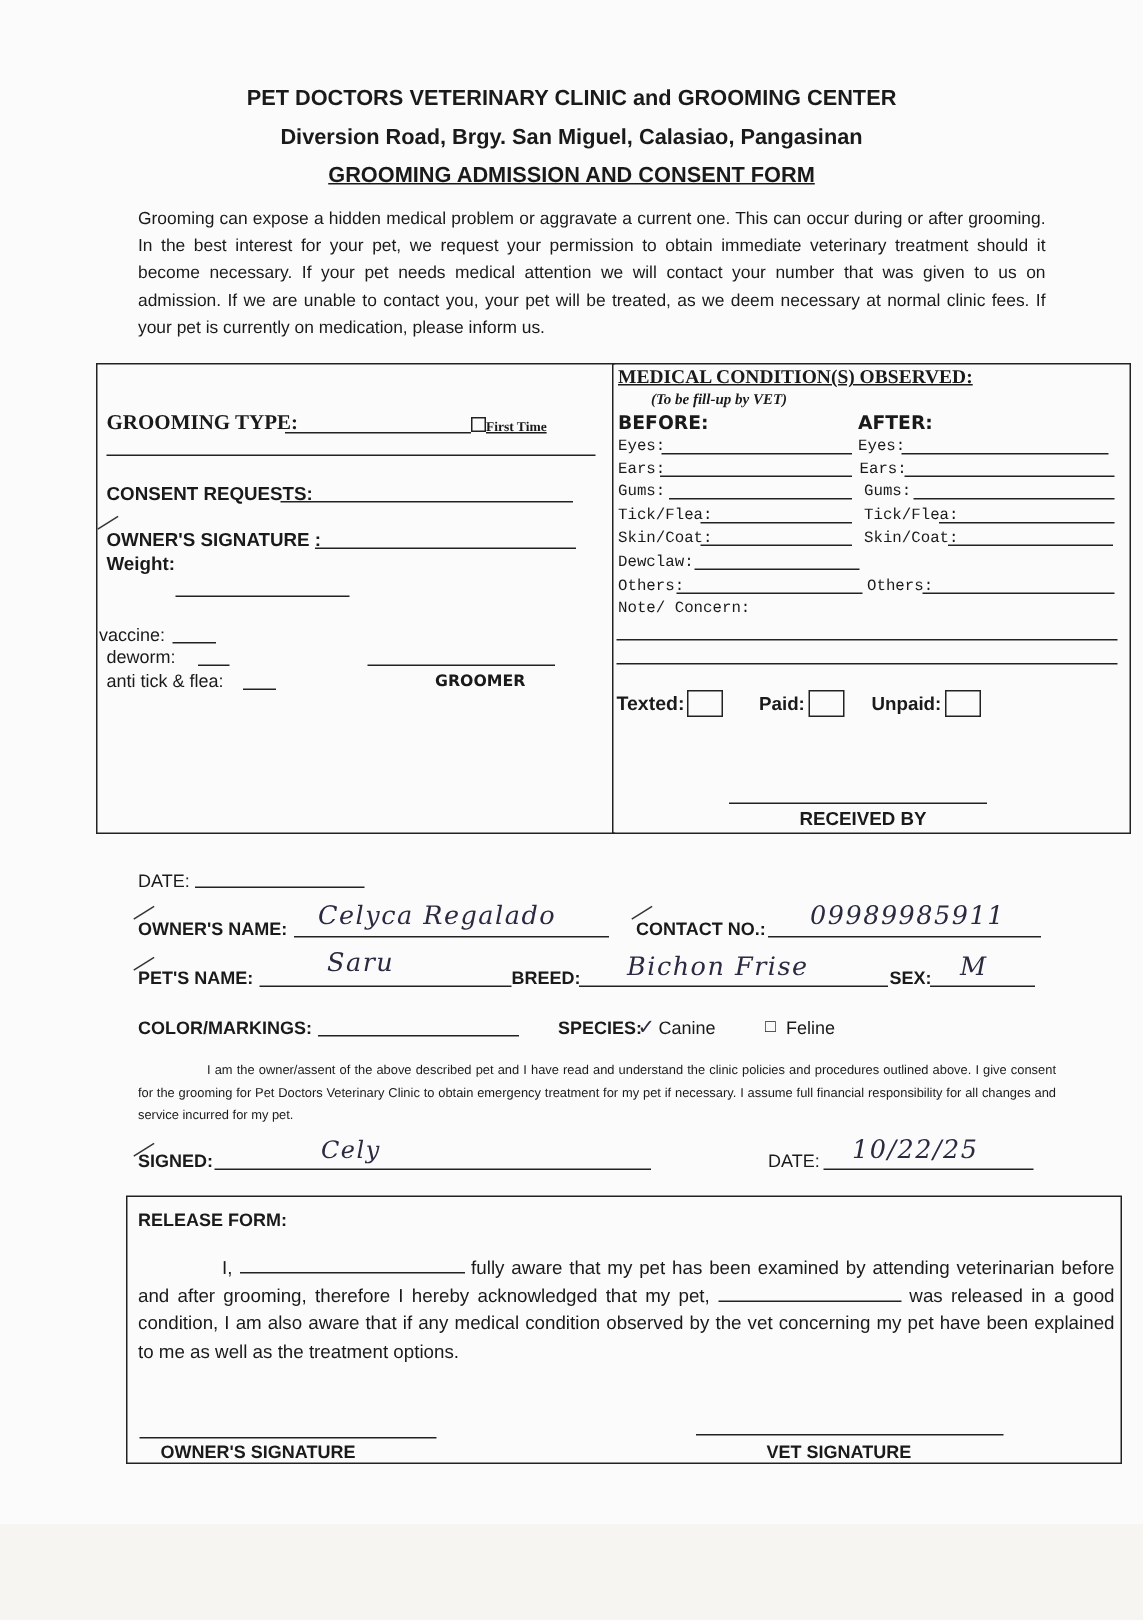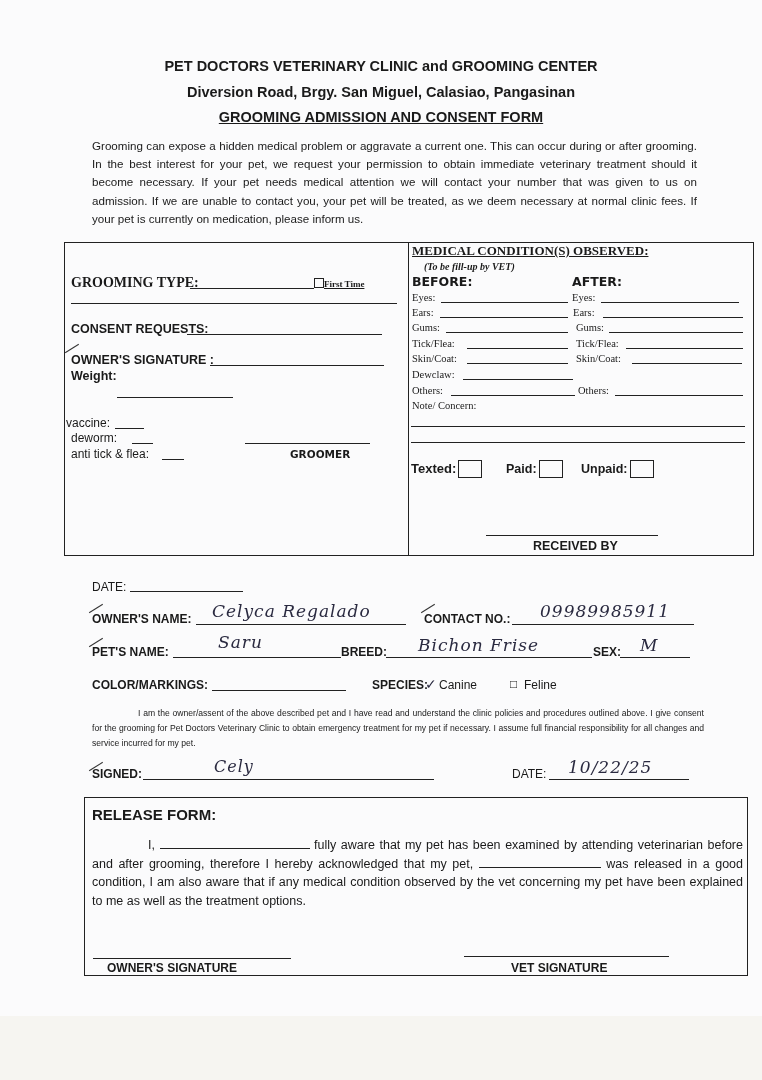--- a/index.html
+++ b/index.html
@@ -26,21 +26,21 @@
   .box {
     position: absolute; border: 1.5px solid #222;
   }
   .left-box { left: 64px; top: 242px; width: 346px; height: 314px; border-right: none; }
   .right-box { left: 408px; top: 242px; width: 346px; height: 314px; }
   .lbl-b { font-weight: bold; font-size: 12.5px; }
   .serif { font-family: "Liberation Serif", serif; }
   .line { position: absolute; border-bottom: 1px solid #222; height: 0; }
   .chk { display: inline-block; width: 10px; height: 10px; border: 1px solid #222; vertical-align: -1px; }
   .paybox { display: inline-block; width: 24px; height: 18px; border: 1px solid #222; vertical-align: -5px; margin-left: 2px; }
-  .med { font-family: Liberation Serif, serif; font-size: 10.5px; }
+  .med { font-family: Liberation Mono, monospace; font-size: 10.5px; }
   .hand {
     font-family: "DejaVu Serif", serif; font-style: italic; color: #2a2a40;
     font-size: 17px; letter-spacing: 1px;
   }
   .tick { position: absolute; width: 16px; height: 1.2px; background: #333; transform: rotate(-32deg); }
   .release-box { left: 84px; top: 797px; width: 664px; height: 179px; border-top: 1.5px solid #222; border-left: 1.5px solid #222; border-right: 1.5px solid #222; border-bottom: 1.5px solid #222; }
   .release-text {
     position: absolute; left: 92px; top: 836px; width: 651px;
     font-size: 12.5px; line-height: 18.5px; text-align: justify; text-align-last: left;
   }
@@ -83,21 +83,21 @@
 <div class="abs" style="left:71px;top:431px;font-size:12px;">deworm:</div>
 <div class="line" style="left:132px;top:443px;width:21px;"></div>
 <div class="abs" style="left:71px;top:447px;font-size:12px;">anti tick &amp; flea:</div>
 <div class="line" style="left:162px;top:459px;width:22px;"></div>
 
 <div class="line" style="left:245px;top:443px;width:125px;"></div>
 <div class="abs" style="left:290px;top:448px;font-size:10.5px;font-weight:bold;font-family:'DejaVu Sans',sans-serif;">GROOMER</div>
 
 <div class="box right-box"></div>
 <div class="abs serif" style="left:412px;top:243px;font-size:13px;font-weight:bold;text-decoration:underline;">MEDICAL CONDITION(S) OBSERVED:</div>
-<div class="abs serif" style="left:424px;top:261px;font-size:10px;font-weight:bold;font-style:italic;">(To be fill-up by VET)</div>
+<div class="abs serif" style="left:434px;top:261px;font-size:10px;font-weight:bold;font-style:italic;">(To be fill-up by VET)</div>
 <div class="abs" style="left:412px;top:274px;font-size:12.5px;font-weight:bold;font-family:'DejaVu Sans',sans-serif;">BEFORE:</div>
 <div class="abs" style="left:572px;top:274px;font-size:12.5px;font-weight:bold;font-family:'DejaVu Sans',sans-serif;">AFTER:</div>
 
 <div class="abs med" style="left:412px;top:292px;">Eyes:</div>
 <div class="line" style="left:441px;top:302px;width:127px;"></div>
 <div class="abs med" style="left:412px;top:307px;">Ears:</div>
 <div class="line" style="left:440px;top:317px;width:128px;"></div>
 <div class="abs med" style="left:412px;top:322px;">Gums:</div>
 <div class="line" style="left:446px;top:332px;width:122px;"></div>
 <div class="abs med" style="left:412px;top:338px;">Tick/Flea:</div>
@@ -179,19 +179,19 @@
 <div class="tick" style="left:88px;top:766px;"></div>
 <div class="abs" style="left:92px;top:767px;font-size:12px;font-weight:bold;">SIGNED:</div>
 <div class="line" style="left:143px;top:779px;width:291px;"></div>
 <div class="abs hand" style="left:214px;top:757px;font-size:16px;">Cely</div>
 
 <div class="abs" style="left:512px;top:767px;font-size:12px;">DATE:</div>
 <div class="line" style="left:549px;top:779px;width:140px;"></div>
 <div class="abs hand" style="left:568px;top:757px;">10/22/25</div>
 
 <div class="box release-box"></div>
-<div class="abs" style="left:92px;top:806px;font-size:15px;font-weight:bold;">RELEASE FORM:</div>
+<div class="abs" style="left:92px;top:806px;font-size:12px;font-weight:bold;">RELEASE FORM:</div>
 <div class="release-text"><span style="display:inline-block;width:56px;"></span><span>I,</span> <span class="blank" style="width:150px;"></span> <span>fully aware that my pet has been examined by attending veterinarian before and after grooming, therefore I hereby acknowledged that my pet,</span> <span class="blank" style="width:122px;"></span> <span>was released in a good condition, I am also aware that if any medical condition observed by the vet concerning my pet have been explained to me as well as the treatment options.</span></div>
 
 <div class="line" style="left:93px;top:958px;width:198px;"></div>
 <div class="abs" style="left:107px;top:961px;font-size:12px;font-weight:bold;">OWNER'S SIGNATURE</div>
 <div class="line" style="left:464px;top:956px;width:205px;"></div>
 <div class="abs" style="left:511px;top:961px;font-size:12px;font-weight:bold;">VET SIGNATURE</div>
 
 </body></html>

